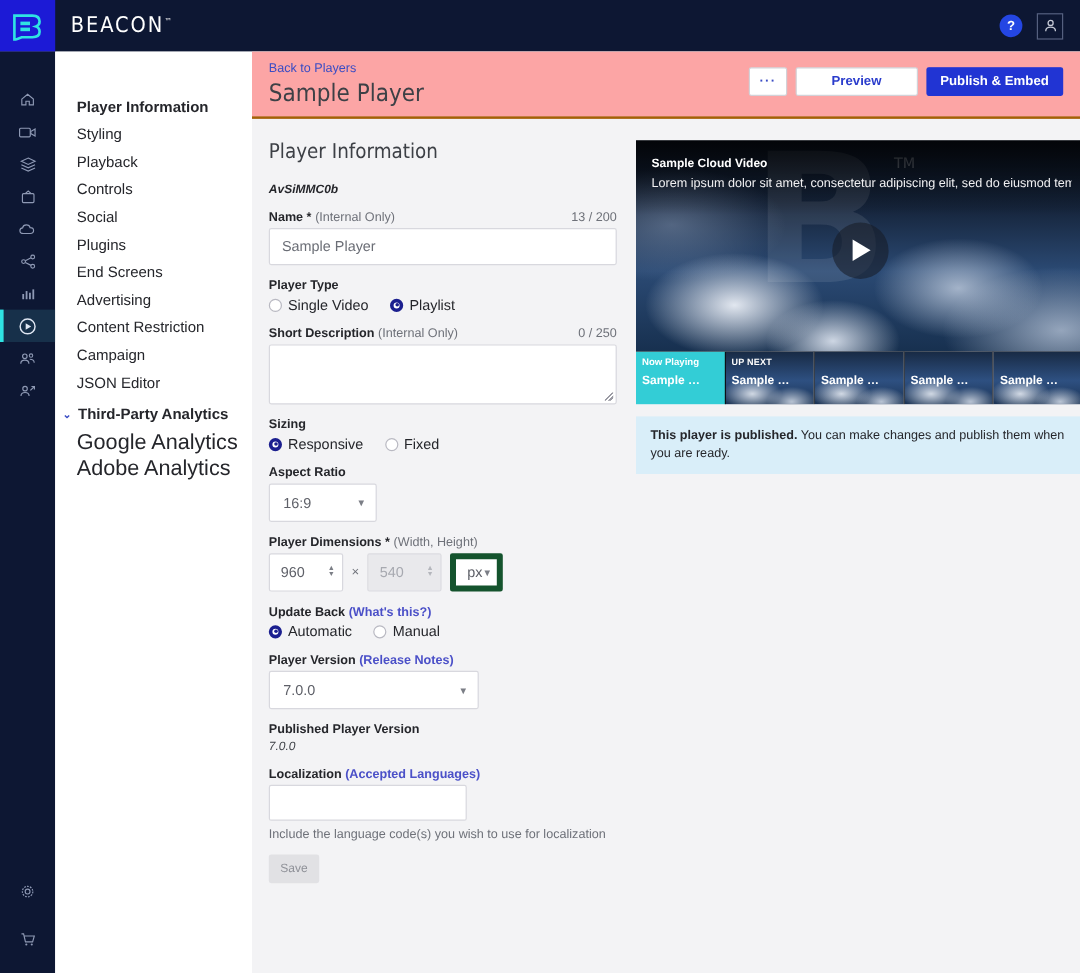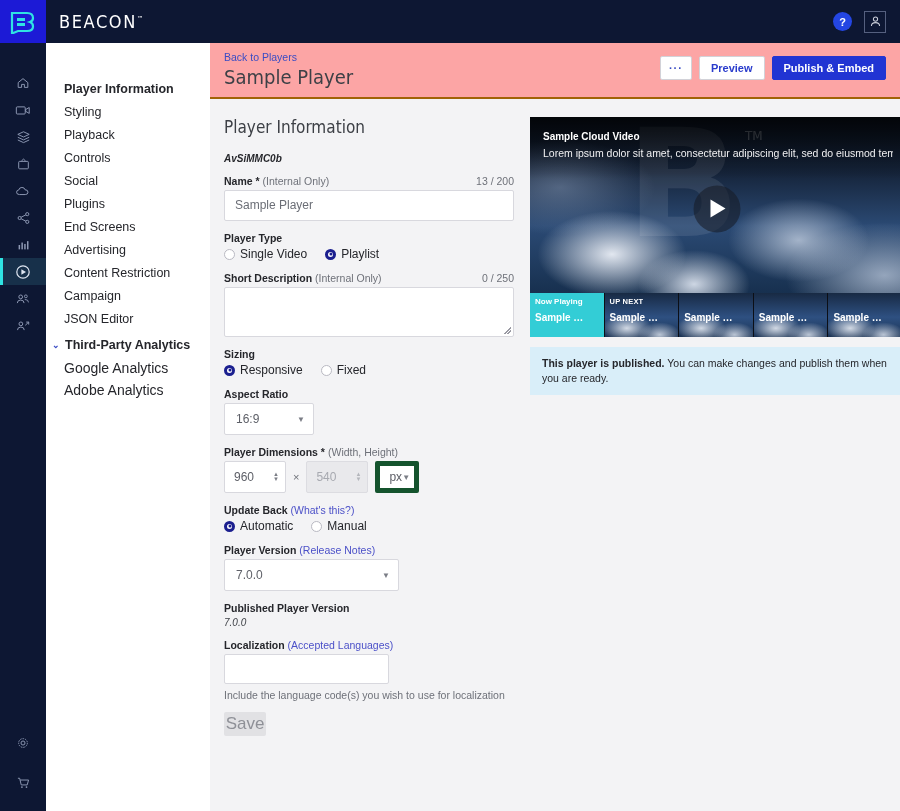--- a/index.html
+++ b/index.html
@@ -77,21 +77,21 @@
   }
   .nav-item.bold { font-weight: bold; }
   .nav-group {
     font-size: 12.5px; font-weight: bold; color: #25262b;
     height: 23px; line-height: 23px; cursor: pointer;
     padding-left: 6px; display: flex; align-items: center; gap: 4px;
     margin-top: 3px;
   }
   .chev { color: #3a4cc4; font-size: 9px; width: 9px; display:inline-block; }
   .nav-sub {
-    font-size: 14px; color: #25262b; padding-left: 18px;
+    font-size: 18px; color: #25262b; padding-left: 18px;
     height: 22px; line-height: 22px; cursor: pointer;
   }
 
   
   .main {
     position: absolute; left: 210px; top: 43px; width: 690px; height: 768px;
     background: #f3f3f5;
   }
   .page-head {
     position: relative; height: 56px; background: #fca5a5;
@@ -109,21 +109,21 @@
     font-size: 11px; font-weight: bold; border-radius: 2px; cursor: pointer;
     display: flex; align-items: center; justify-content: center;
     font-family: "Liberation Sans", sans-serif;
   }
   .btn-ghost {
     height: 24px; min-width: 26px; padding: 0 8px;
     border: 1px solid #d2d2d8; background: #ffffff; color: #3a4cc4;
     letter-spacing: 1px;
   }
   .btn-outline {
-    height: 24px; padding: 0 11px;
+    height: 24px; padding: 0 29px;
     border: 1px solid #d2d2d8; background: #ffffff; color: #2a3ccc;
   }
   .btn-primary {
     height: 24px; padding: 0 11px; border: 1px solid #2134d3;
     background: #2134d3; color: #ffffff;
   }
 
   .body-wrap { padding: 18px 14px 0 14px; display: flex; gap: 16px; }
   .col-left { width: 290px; flex: 0 0 290px; }
   .col-right { width: 373px; flex: 0 0 373px; }
@@ -131,21 +131,21 @@
   .section-title {
     font-size: 17px; color: #3d4046; font-weight: 400; margin: 0 0 16px 0;
     font-family: "DejaVu Sans Condensed", "Liberation Sans", sans-serif;
   }
   .fld { margin-bottom: 11px; }
   .lbl {
     font-size: 10.5px; font-weight: bold; color: #25262b; display: block;
     margin-bottom: 3px;
   }
   .lbl .sub { font-weight: normal; color: #6e7179; margin-left: 3px; }
-  .lbl .lnk { font-weight: normal; color: #4b50c8; cursor: pointer; }
+  .lbl .lnk { font-weight: bold; color: #4b50c8; cursor: pointer; }
   .lbl-row { display: flex; align-items: baseline; }
   .counter {
     margin-left: auto; font-size: 10.5px; color: #6e7179; font-weight: normal;
   }
   .val { font-size: 10px; color: #25262b; font-weight: bold; font-style: italic; }
   .input {
     width: 100%; height: 31px; border: 1px solid #d8d8de; background: #fff;
     border-radius: 2px; font-size: 12px; color: #6b6e76;
     padding: 0 10px; line-height: 29px; cursor: text;
   }
@@ -197,21 +197,21 @@
   .times { font-size: 11px; color: #6e7179; }
   .unit {
     width: 44px; height: 32px; border: 5px solid #14532d; background: #fff;
     border-radius: 2px; display: flex; align-items: center; padding: 0 6px 0 9px;
     font-size: 12px; color: #5e6068; cursor: pointer;
   }
   .unit .caret { margin-left: auto; font-size: 8px; color: #7b7e86; }
   .hint { font-size: 10.5px; color: #6e7179; line-height: 13px; margin-top: 5px; }
   .btn-save {
     margin-top: 10px; width: 42px; height: 24px; background: #e1e1e4;
-    border: none; border-radius: 2px; color: #8e9097; font-size: 17px;
+    border: none; border-radius: 2px; color: #8e9097; font-size: 10px;
     display: flex; align-items: center; justify-content: center; cursor: default;
   }
 
   
   .video {
     position: relative; width: 373px; height: 176px; overflow: hidden;
     background: #05070d;
   }
   .sky {
     position: absolute; inset: 0;

